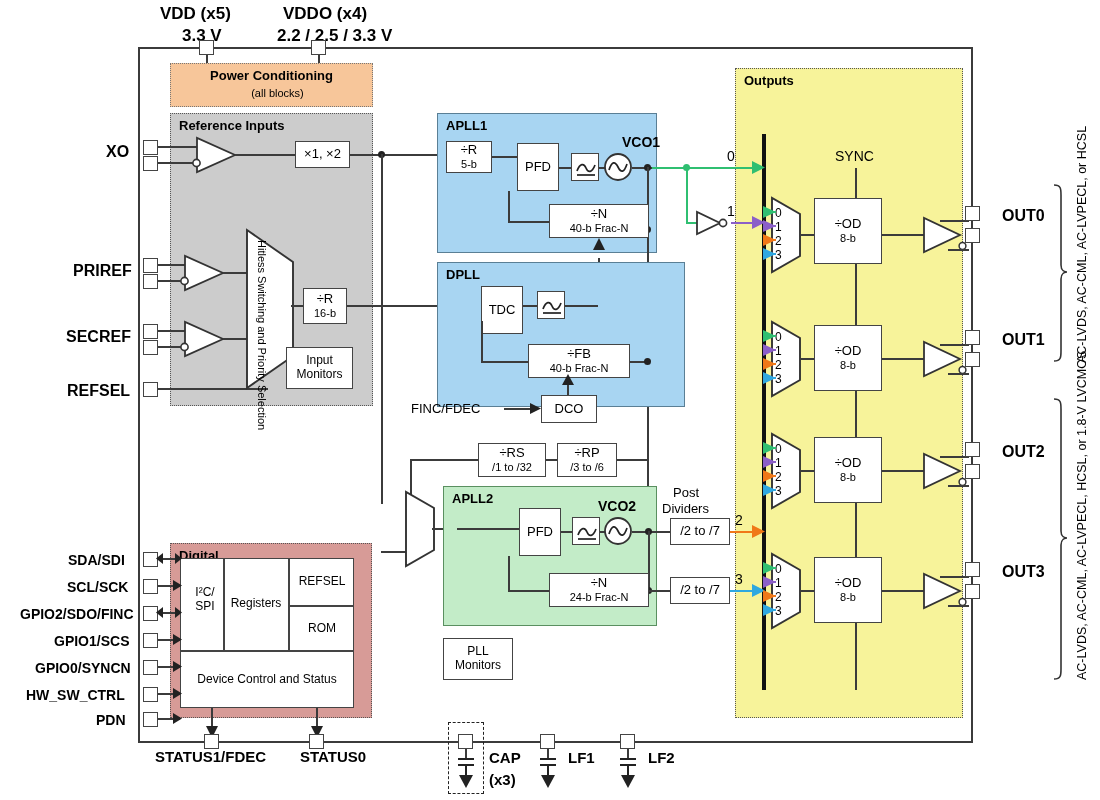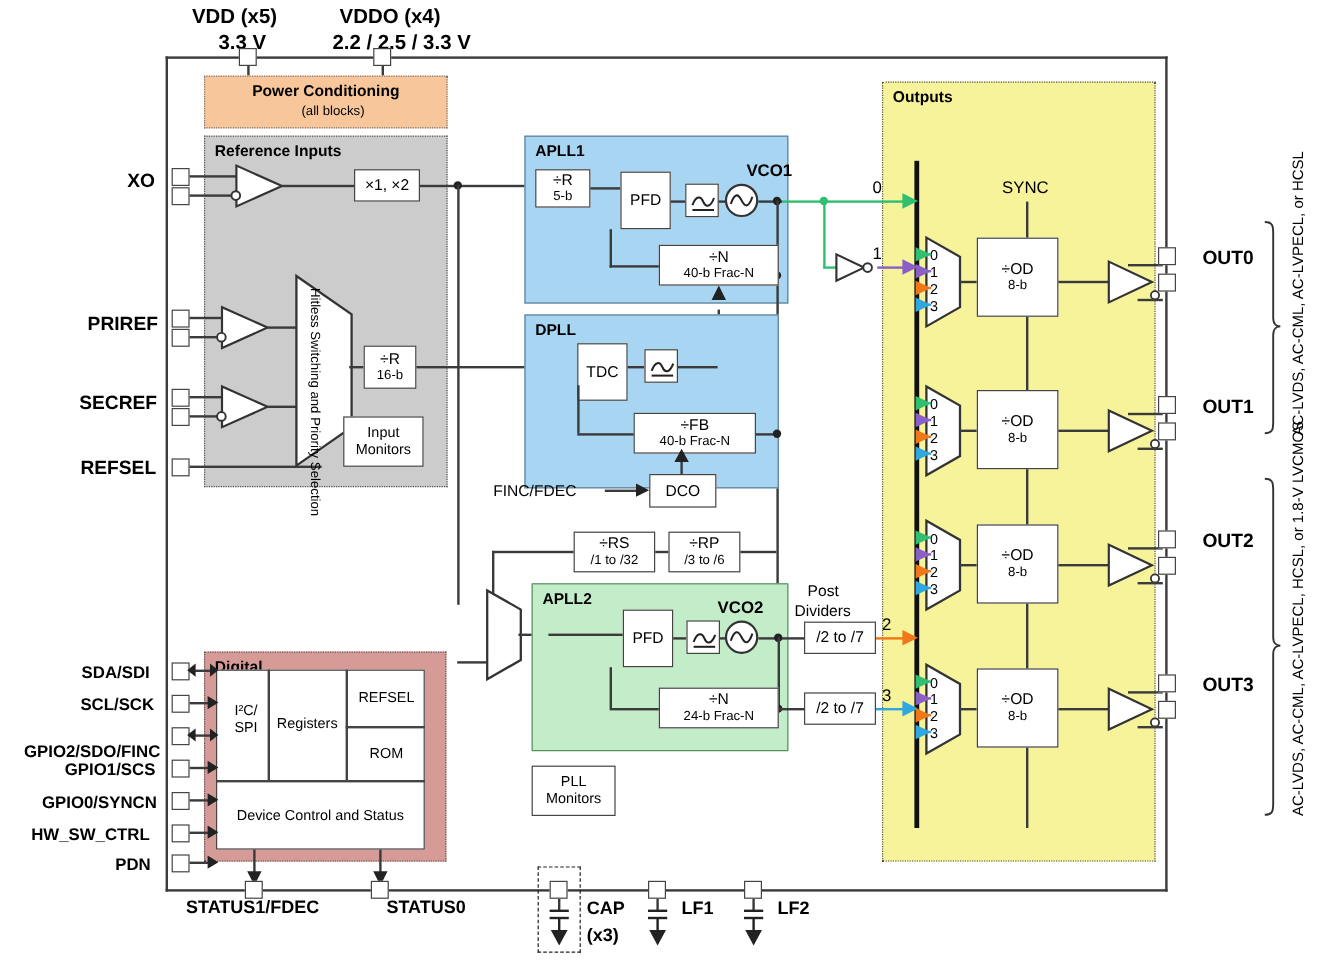--- a/index.html
+++ b/index.html
@@ -154,21 +154,21 @@
     <span style="font-size:11px;">40-b Frac-N</span>
   </div>
   <div class="w wh" style="left:508px;top:221px;width:41px;"></div>
   <div class="w wv" style="left:508px;top:191px;height:32px;"></div>
 
   <div class="w wv" style="left:598px;top:258px;height:46px;"></div>
   <svg style="left:593px;top:238px;width:12px;height:22px;">
     <polygon points="6,0 0,12 12,12" fill="#222"></polygon>
   </svg>
 
-  <div class="grp" style="left:437px;top:262px;width:212px;height:145px;background:#a8d5f2;border:1.6px solid #5a7f95;border-style:solid;">
+  <div class="grp" style="left:437px;top:262px;width:248px;height:145px;background:#a8d5f2;border:1.6px solid #5a7f95;border-style:solid;">
     <div class="title">DPLL</div>
   </div>
   <div class="box" style="left:481px;top:286px;width:42px;height:48px;font-size:13px;">
     <span>TDC</span>
   </div>
   <div class="w wh" style="left:523px;top:305px;width:14px;"></div>
   <div class="box" style="left:537px;top:291px;width:28px;height:28px;">
     <svg style="left:4px;top:4px;width:20px;height:20px;">
       <path d="M1,13 C4,5 8,5 10,10 C12,15 16,15 19,7" fill="none" stroke="#222" stroke-width="1.7"></path>
       <path d="M1,17 L19,17" fill="none" stroke="#222" stroke-width="1.7"></path>
@@ -496,21 +496,21 @@
       <polygon points="26,5.5 19,0 19,11" fill="#222"></polygon>
   </svg>
 
   <div class="lbl b" style="left:67px;top:579px;font-size:14px;">SCL/SCK</div>
   <div class="pin" style="left:143px;top:579px;"></div>
   <div class="w wh" style="left:158px;top:585px;width:22px;"></div>
   <svg style="left:173px;top:580px;width:9px;height:11px;">
       <polygon points="9,5.5 0,0 0,11" fill="#222"></polygon>
     </svg>
 
-  <div class="lbl b" style="left:20px;top:606px;font-size:14px;margin-top:12px;">GPIO2/SDO/FINC</div>
+  <div class="lbl b" style="left:20px;top:606px;font-size:14px;">GPIO2/SDO/FINC</div>
   <div class="pin" style="left:143px;top:606px;"></div>
   <div class="w wh" style="left:158px;top:612px;width:22px;"></div>
   <svg style="left:156px;top:607px;width:26px;height:11px;">
     <polygon points="0,5.5 7,0 7,11" fill="#222"></polygon>
       <polygon points="26,5.5 19,0 19,11" fill="#222"></polygon>
   </svg>
 
   <div class="lbl b" style="left:54px;top:633px;font-size:14px;">GPIO1/SCS</div>
   <div class="pin" style="left:143px;top:633px;"></div>
   <div class="w wh" style="left:158px;top:639px;width:22px;"></div>
@@ -544,21 +544,21 @@
       <polygon points="6,12 0,0 12,0" fill="#222"></polygon>
     </svg>
   <div class="w wv" style="left:316px;top:708px;height:22px;"></div>
   <svg style="left:311px;top:726px;width:12px;height:12px;">
       <polygon points="6,12 0,0 12,0" fill="#222"></polygon>
     </svg>
 
   <div class="pin" style="left:204px;top:734px;"></div>
   <div class="lbl b" style="left:155px;top:748px;font-size:15px;">STATUS1/FDEC</div>
   <div class="pin" style="left:309px;top:734px;"></div>
-  <div class="lbl b" style="left:300px;top:748px;font-size:15px;margin-left:22px;">STATUS0</div>
+  <div class="lbl b" style="left:300px;top:748px;font-size:15px;">STATUS0</div>
 
   <div style="position:absolute;left:448px;top:722px;width:36px;height:72px;border:1.8px dashed #222;box-sizing:border-box;"></div>
   <div class="pin" style="left:458px;top:734px;"></div>
   <div class="w wv" style="left:465px;top:749px;height:10px;"></div>
   <svg style="left:452px;top:757px;width:28px;height:32px;">
     <line x1="6" y1="2" x2="22" y2="2" stroke="#222" stroke-width="2"></line>
     <line x1="6" y1="8" x2="22" y2="8" stroke="#222" stroke-width="2"></line>
     <line x1="14" y1="8" x2="14" y2="20" stroke="#222" stroke-width="2"></line>
     <polygon points="14,31 7,18 21,18" fill="#222"></polygon>
   </svg>

